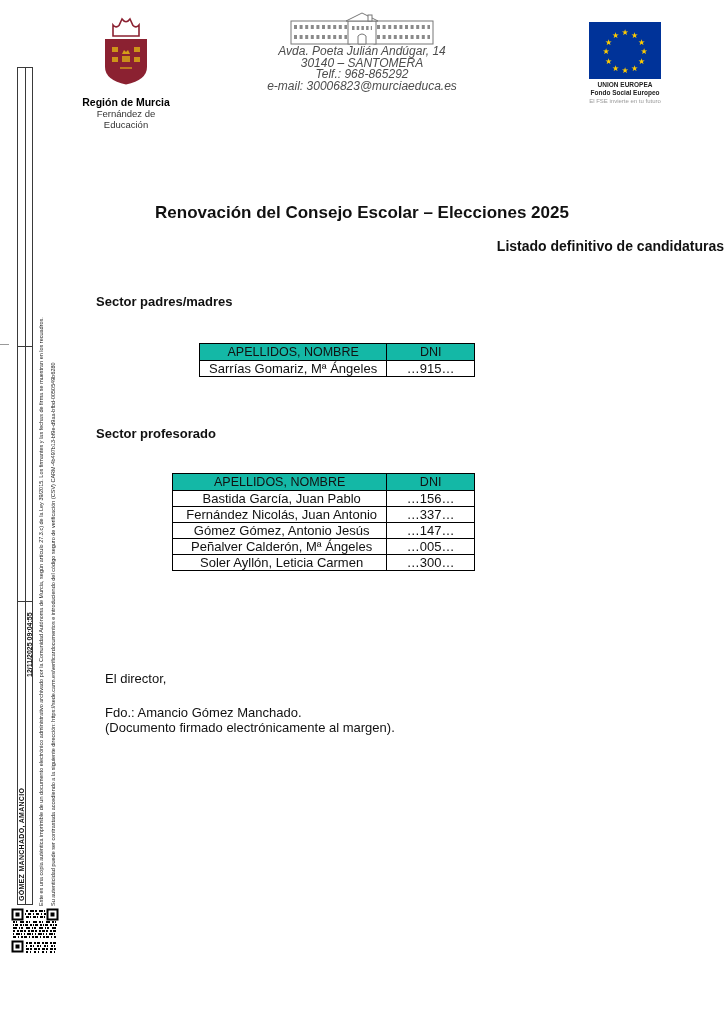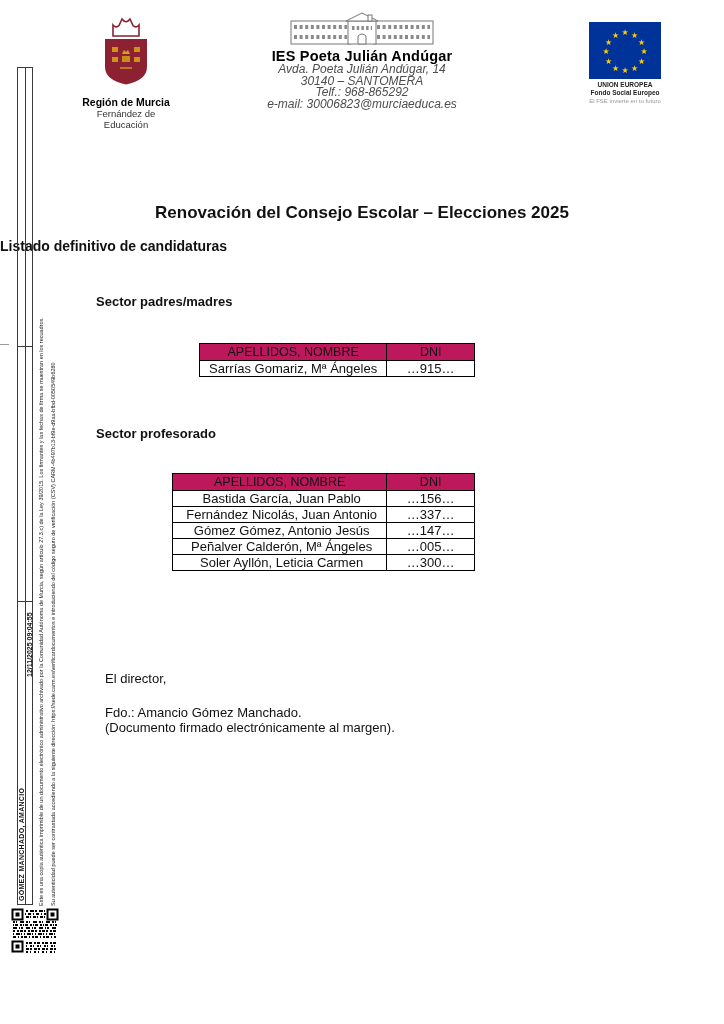--- a/index.html
+++ b/index.html
@@ -16,28 +16,28 @@
   .school-name { font-size:14.5px; font-weight:bold; color:#000; margin-top:2px; letter-spacing:.2px; }
   .school-info { font-size:12px; font-style:italic; color:#4d4d4d; line-height:11.5px; }
 
   .eu-block { position:absolute; left:585px; top:22px; width:80px; text-align:center; }
   .eu-line1, .eu-line2 { font-size:6.5px; font-weight:bold; color:#222; line-height:8px; }
   .eu-line3 { font-size:6px; color:#999; line-height:8px; }
   .eu-flag { display:block; margin:0 auto 2px auto; }
 
   
   .doc-title { position:absolute; left:0; width:724px; top:203px; text-align:center; font-size:17px; font-weight:bold; }
-  .doc-subtitle { position:absolute; left:0; width:724px; top:238px; text-align:left; font-size:14px; font-weight:bold; }
+  .doc-subtitle { position:absolute; left:0; width:724px; top:238px; text-align:right; font-size:14px; font-weight:bold; }
   .section-heading { position:absolute; left:96px; font-size:13px; font-weight:bold; }
   .heading-1 { top:294px; }
   .heading-2 { top:426px; }
 
   
   table.cand { position:absolute; border-collapse:collapse; font-size:13px; }
-  table.cand th { background:#be185d; font-weight:normal; border:1.5px solid #000; height:17px; font-size:12.5px; text-align:center; padding:0 2px; }
+  table.cand th { background:#14b8a6; font-weight:normal; border:1.5px solid #000; height:17px; font-size:12.5px; text-align:center; padding:0 2px; }
   table.cand td { border:1px solid #000; height:16px; padding:0 2px; }
   table.cand { border:1.5px solid #000; }
   .table-1 { left:199px; top:343px; width:276px; }
   .table-1 td.col-name { width:188px; text-align:center; }
   .table-2 { left:172px; top:473px; width:303px; }
   .table-2 td.col-name { width:215px; text-align:center; padding-left:6px; }
   td.col-dni, th.col-dni { width:88px; text-align:center; }
 
   .footer-line { position:absolute; left:105px; font-size:13px; }
   .fl-1 { top:640px; }
@@ -91,21 +91,20 @@
       <line x1="4" y1="25" x2="57" y2="25" stroke="#8a8a8a" stroke-width="4" stroke-dasharray="3 2.6"></line>
       <rect x="84" y="9" width="59" height="23" fill="#fff" stroke="#777" stroke-width="1"></rect>
       <line x1="87" y1="15" x2="140" y2="15" stroke="#8a8a8a" stroke-width="4" stroke-dasharray="3 2.6"></line>
       <line x1="87" y1="25" x2="140" y2="25" stroke="#8a8a8a" stroke-width="4" stroke-dasharray="3 2.6"></line>
       <rect x="58" y="9" width="28" height="23" fill="#fff" stroke="#777" stroke-width="1"></rect>
       <path d="M56,9 L72,1 L88,9 Z" fill="#fff" stroke="#777" stroke-width="1"></path>
       <rect x="78" y="3" width="4" height="6" fill="#fff" stroke="#777" stroke-width="1"></rect>
       <line x1="62" y1="16" x2="82" y2="16" stroke="#8a8a8a" stroke-width="4" stroke-dasharray="2.5 2.2"></line>
       <path d="M68,32 v-8 q4,-4 8,0 v8 z" fill="#fff" stroke="#777" stroke-width="1"></path>
     </svg>
-    <div class="school-name">IES Poeta Julián Andúgar</div>
     <div class="school-info">
       <div>Avda. Poeta Julián Andúgar, 14</div>
       <div>30140 – SANTOMERA</div>
       <div>Telf.: 968-865292</div>
       <div>e-mail: 30006823@murciaeduca.es</div>
     </div>
   </div>
 
   <div class="eu-block">
     <svg class="eu-flag" width="72" height="57" viewBox="0 0 72 57">

